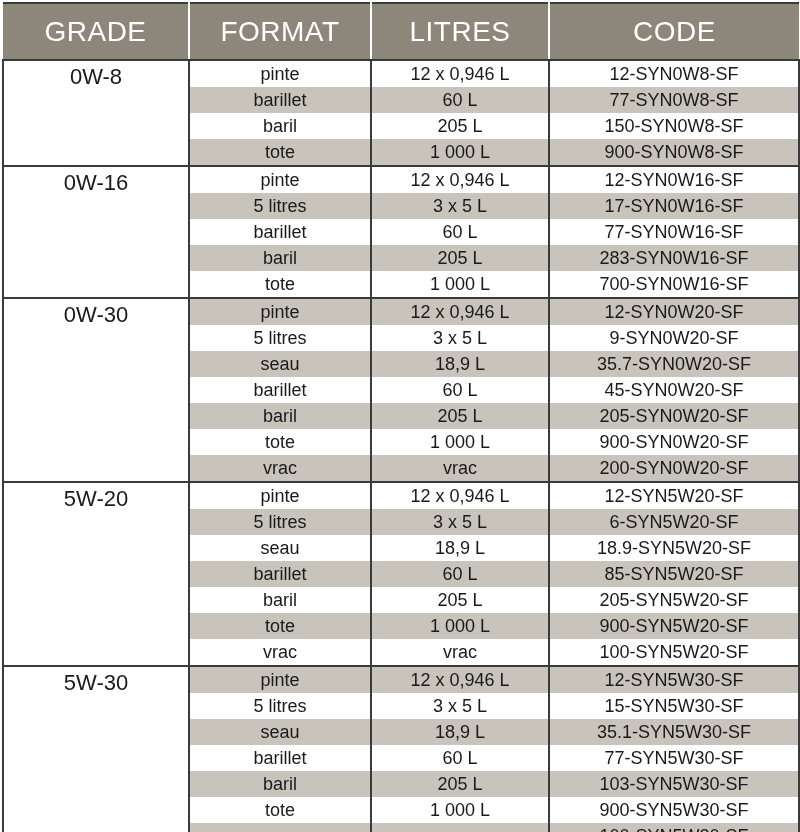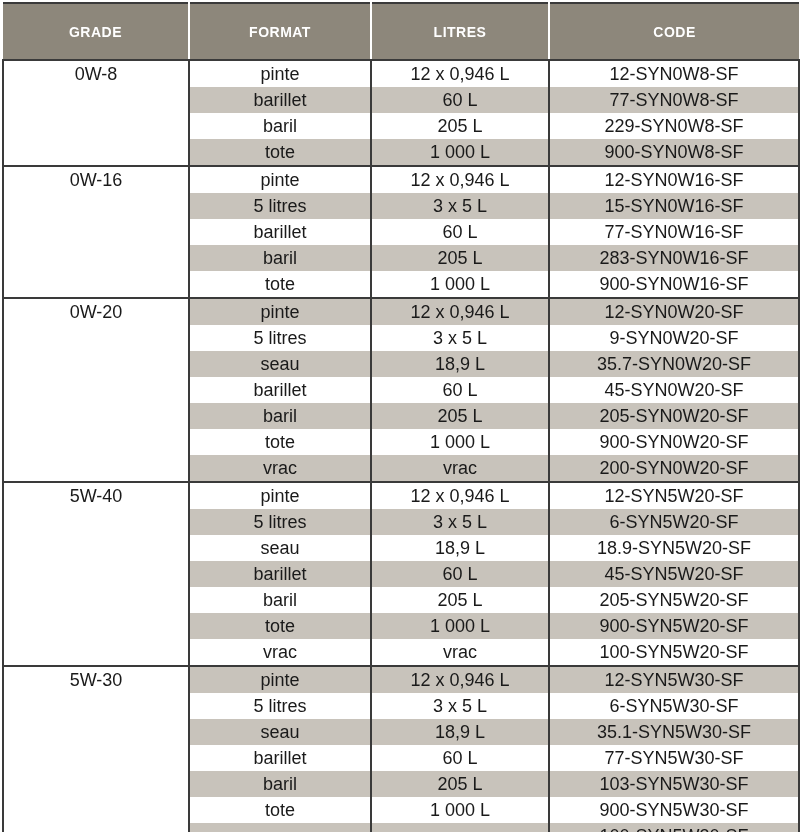--- a/index.html
+++ b/index.html
@@ -24,42 +24,42 @@
     table-layout: fixed;
   }
   table.spec-table col.c-grade { width: 186px; }
   table.spec-table col.c-format { width: 182px; }
   table.spec-table col.c-litres { width: 178px; }
   table.spec-table col.c-code { width: 250px; }
 
   thead th {
     background: #8d877b;
     color: #ffffff;
-    font-size: 14px;
-    font-weight: bold;
+    font-size: 28px;
+    font-weight: normal;
     letter-spacing: 0.5px;
     height: 53px;
     text-align: center;
     vertical-align: middle;
     border-right: 2px solid #ffffff;
     border-bottom: 2px solid #3a3a3a;
   }
   thead th:last-child { border-right: none; }
 
   tbody td {
     font-size: 18px;
     text-align: center;
     vertical-align: middle;
     height: 26px;
     padding: 0;
     border-left: 2px solid #3a3a3a;
     border-right: 2px solid #3a3a3a;
   }
   tbody td.grade-cell {
-    font-size: 18px;
+    font-size: 22px;
     vertical-align: top;
     padding-top: 3px;
     background: #ffffff;
     border-bottom: 2px solid #3a3a3a;
   }
   tbody tr.group-last td {
     border-bottom: 2px solid #3a3a3a;
   }
   tbody td.shaded {
     background: #c8c3bb;
@@ -96,55 +96,55 @@
           <td class="plain">12-SYN0W8-SF</td>
         </tr>
         <tr>
           <td class="shaded">barillet</td>
           <td class="shaded">60 L</td>
           <td class="shaded">77-SYN0W8-SF</td>
         </tr>
         <tr>
           <td class="plain">baril</td>
           <td class="plain">205 L</td>
-          <td class="plain">229-SYN0W8-SF</td>
+          <td class="plain">150-SYN0W8-SF</td>
         </tr>
         <tr class="group-last">
           <td class="shaded">tote</td>
           <td class="shaded">1 000 L</td>
           <td class="shaded">900-SYN0W8-SF</td>
         </tr>
         <tr>
           <td class="grade-cell" rowspan="5">0W-16</td>
           <td class="plain">pinte</td>
           <td class="plain">12 x 0,946 L</td>
           <td class="plain">12-SYN0W16-SF</td>
         </tr>
         <tr>
           <td class="shaded">5 litres</td>
           <td class="shaded">3 x 5 L</td>
-          <td class="shaded">15-SYN0W16-SF</td>
+          <td class="shaded">17-SYN0W16-SF</td>
         </tr>
         <tr>
           <td class="plain">barillet</td>
           <td class="plain">60 L</td>
           <td class="plain">77-SYN0W16-SF</td>
         </tr>
         <tr>
           <td class="shaded">baril</td>
           <td class="shaded">205 L</td>
           <td class="shaded">283-SYN0W16-SF</td>
         </tr>
         <tr class="group-last">
           <td class="plain">tote</td>
           <td class="plain">1 000 L</td>
-          <td class="plain">900-SYN0W16-SF</td>
-        </tr>
-        <tr>
-          <td class="grade-cell" rowspan="7">0W-20</td>
+          <td class="plain">700-SYN0W16-SF</td>
+        </tr>
+        <tr>
+          <td class="grade-cell" rowspan="7">0W-30</td>
           <td class="shaded">pinte</td>
           <td class="shaded">12 x 0,946 L</td>
           <td class="shaded">12-SYN0W20-SF</td>
         </tr>
         <tr>
           <td class="plain">5 litres</td>
           <td class="plain">3 x 5 L</td>
           <td class="plain">9-SYN0W20-SF</td>
         </tr>
         <tr>
@@ -166,39 +166,39 @@
           <td class="plain">tote</td>
           <td class="plain">1 000 L</td>
           <td class="plain">900-SYN0W20-SF</td>
         </tr>
         <tr class="group-last">
           <td class="shaded">vrac</td>
           <td class="shaded">vrac</td>
           <td class="shaded">200-SYN0W20-SF</td>
         </tr>
         <tr>
-          <td class="grade-cell" rowspan="7">5W-40</td>
+          <td class="grade-cell" rowspan="7">5W-20</td>
           <td class="plain">pinte</td>
           <td class="plain">12 x 0,946 L</td>
           <td class="plain">12-SYN5W20-SF</td>
         </tr>
         <tr>
           <td class="shaded">5 litres</td>
           <td class="shaded">3 x 5 L</td>
           <td class="shaded">6-SYN5W20-SF</td>
         </tr>
         <tr>
           <td class="plain">seau</td>
           <td class="plain">18,9 L</td>
           <td class="plain">18.9-SYN5W20-SF</td>
         </tr>
         <tr>
           <td class="shaded">barillet</td>
           <td class="shaded">60 L</td>
-          <td class="shaded">45-SYN5W20-SF</td>
+          <td class="shaded">85-SYN5W20-SF</td>
         </tr>
         <tr>
           <td class="plain">baril</td>
           <td class="plain">205 L</td>
           <td class="plain">205-SYN5W20-SF</td>
         </tr>
         <tr>
           <td class="shaded">tote</td>
           <td class="shaded">1 000 L</td>
           <td class="shaded">900-SYN5W20-SF</td>
@@ -210,21 +210,21 @@
         </tr>
         <tr>
           <td class="grade-cell" rowspan="7">5W-30</td>
           <td class="shaded">pinte</td>
           <td class="shaded">12 x 0,946 L</td>
           <td class="shaded">12-SYN5W30-SF</td>
         </tr>
         <tr>
           <td class="plain">5 litres</td>
           <td class="plain">3 x 5 L</td>
-          <td class="plain">6-SYN5W30-SF</td>
+          <td class="plain">15-SYN5W30-SF</td>
         </tr>
         <tr>
           <td class="shaded">seau</td>
           <td class="shaded">18,9 L</td>
           <td class="shaded">35.1-SYN5W30-SF</td>
         </tr>
         <tr>
           <td class="plain">barillet</td>
           <td class="plain">60 L</td>
           <td class="plain">77-SYN5W30-SF</td>

